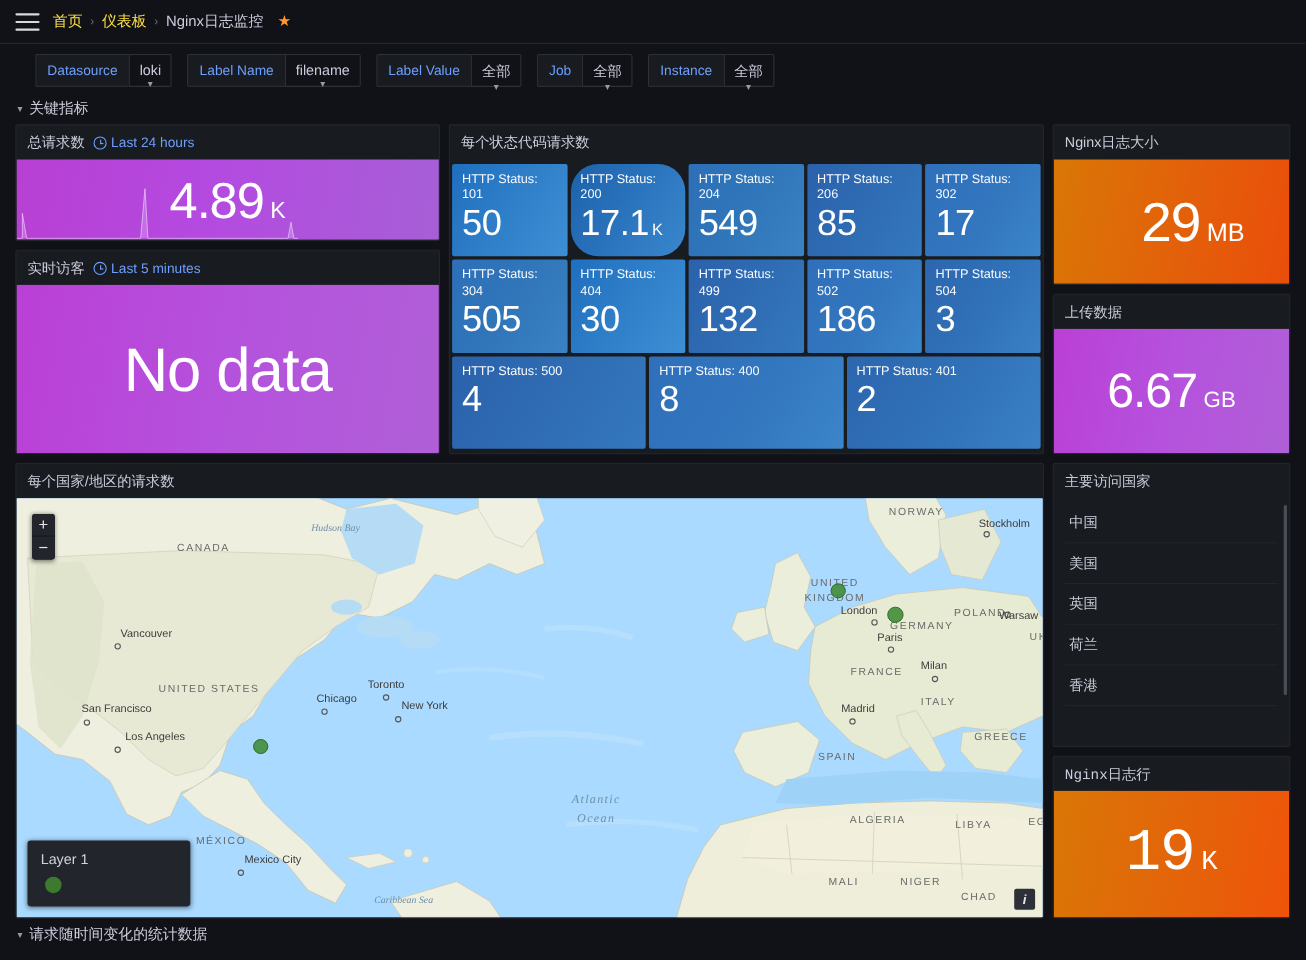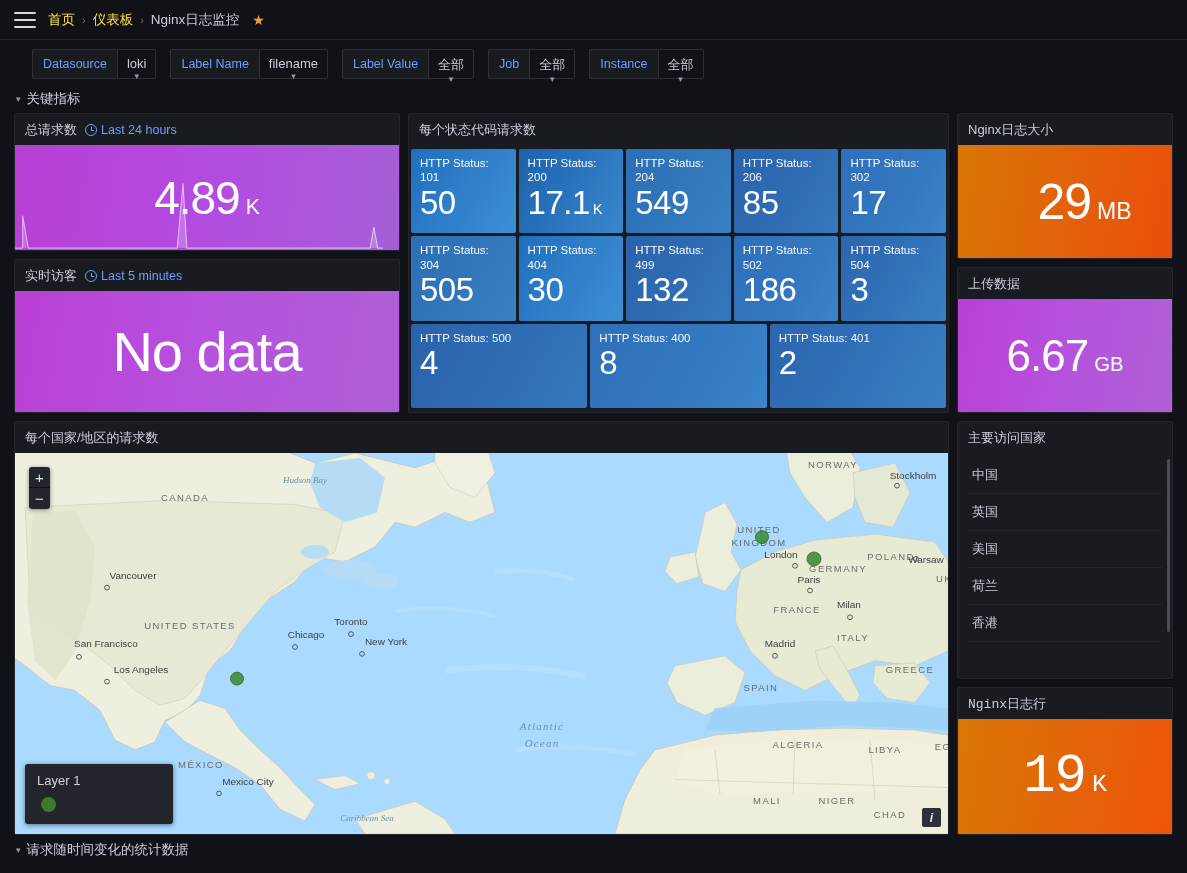--- a/index.html
+++ b/index.html
@@ -140,21 +140,21 @@
     display: flex; flex-direction: column;
     color: #fff;
     position: relative;
     overflow: hidden;
     cursor: pointer;
   }
   .tile-label { font-size: 11.5px; font-weight: 500; line-height: 1.25; opacity: .97; }
   .tile-value { font-size: 33px; font-weight: 500; line-height: 1.05; margin-top: 1px; letter-spacing: -0.5px; display: flex; align-items: baseline; }
   .tile-value .u { font-size: 0.45em; margin-left: 3px; font-weight: 500; }
   .tile-r1 { background: linear-gradient(120deg,#1f6fbf 0%, #2f7fc9 50%, #3d8fd4 100%); }
-  .tile-r1b { background: linear-gradient(120deg,#1d62ab 0%, #2a74bd 50%, #3a87cc 100%); }
+  .tile-r1b { background: linear-gradient(120deg,#1d62ab 0%, #2a74bd 50%, #3a87cc 100%); border-radius: 25px; }
   .tile-r2 { background: linear-gradient(120deg,#2d6fb8 0%, #3076b9 50%, #3a82c4 100%); }
   .tile-r3 { background: linear-gradient(120deg,#2a62ab 0%, #2f6cb3 50%, #3478bd 100%); }
   .tile-r4 { background: linear-gradient(120deg,#2f6fbb 0%, #3377bf 55%, #3b85c9 100%); }
   .tile-r5 { background: linear-gradient(120deg,#2c66ae 0%, #3071b8 50%, #3a80c4 100%); }
 
   
   .countrylist { padding: 4px 10px 0 10px; height: 100%; position: relative; }
   .country-item {
     padding: 9px 4px;
     font-size: 13px;
@@ -275,21 +275,21 @@
   <span class="row-caret">▾</span>
   <span>关键指标</span>
 </div>
 
 <div class="dashboard">
 
   <div class="grid-row" style="height:300px;">
 
     <div style="width:386px; display:flex; flex-direction:column; gap:8px;">
 
-      <div class="panel" style="height:138px;">
+      <div class="panel" style="height:106px;">
         <div class="panel-title">
           <span>总请求数</span>
           <span class="timeinfo">
             <span class="clock"></span>
             <span>Last 24 hours</span>
           </span>
         </div>
         <div class="panel-body grad-purple">
           <svg class="spark" viewBox="0 0 386 110" preserveAspectRatio="none">
             <path d="M0,108 L8,108 L8,74 L14,108 L150,108 L170,108 L176,40 L180,108 L360,108 L372,108 L376,86 L380,108 L386,108 Z" fill="rgba(255,255,255,0.22)"></path>
@@ -583,22 +583,22 @@
     </div>
 
     <div style="flex:1; display:flex; flex-direction:column; gap:8px;font-family:Liberation Mono, monospace;">
       <div class="panel" style="height:258px;">
         <div class="panel-title">
           <span>主要访问国家</span>
         </div>
         <div class="panel-body">
           <div class="countrylist">
             <div class="country-item">中国</div>
+            <div class="country-item">美国</div>
             <div class="country-item">英国</div>
-            <div class="country-item">美国</div>
             <div class="country-item">荷兰</div>
             <div class="country-item">香港</div>
             <div class="scrollbar-v"></div>
           </div>
         </div>
       </div>
       <div class="panel" style="flex:1;">
         <div class="panel-title">
           <span>Nginx日志行</span>
         </div>

